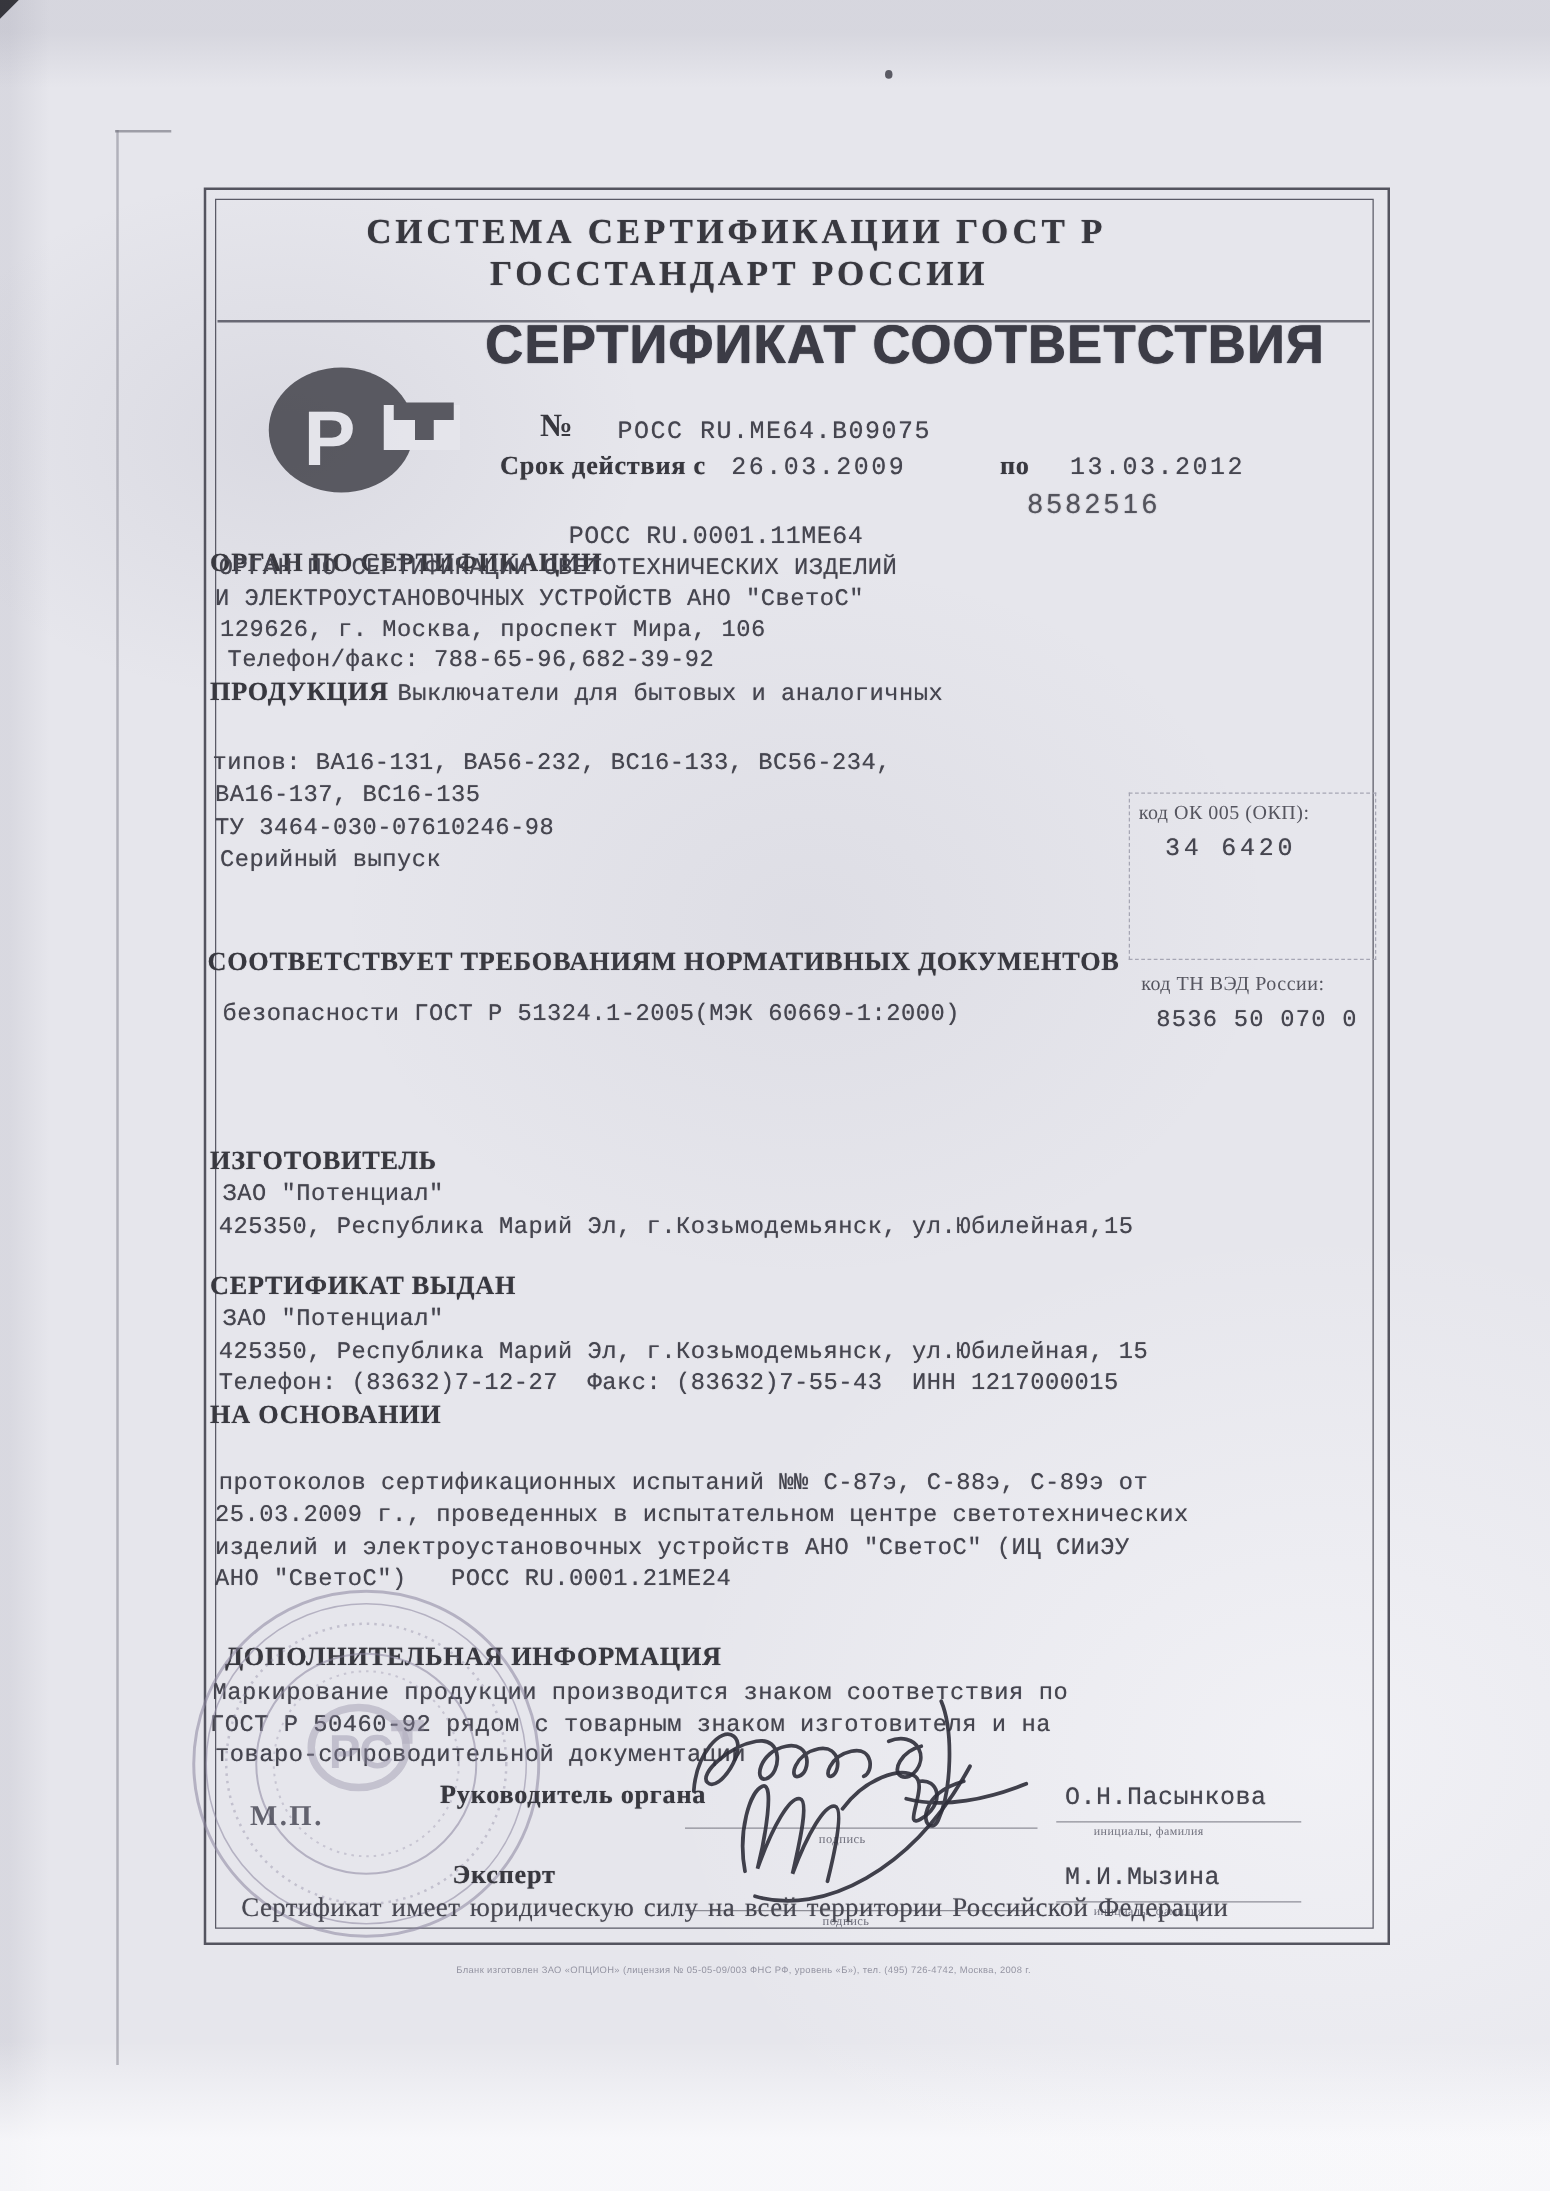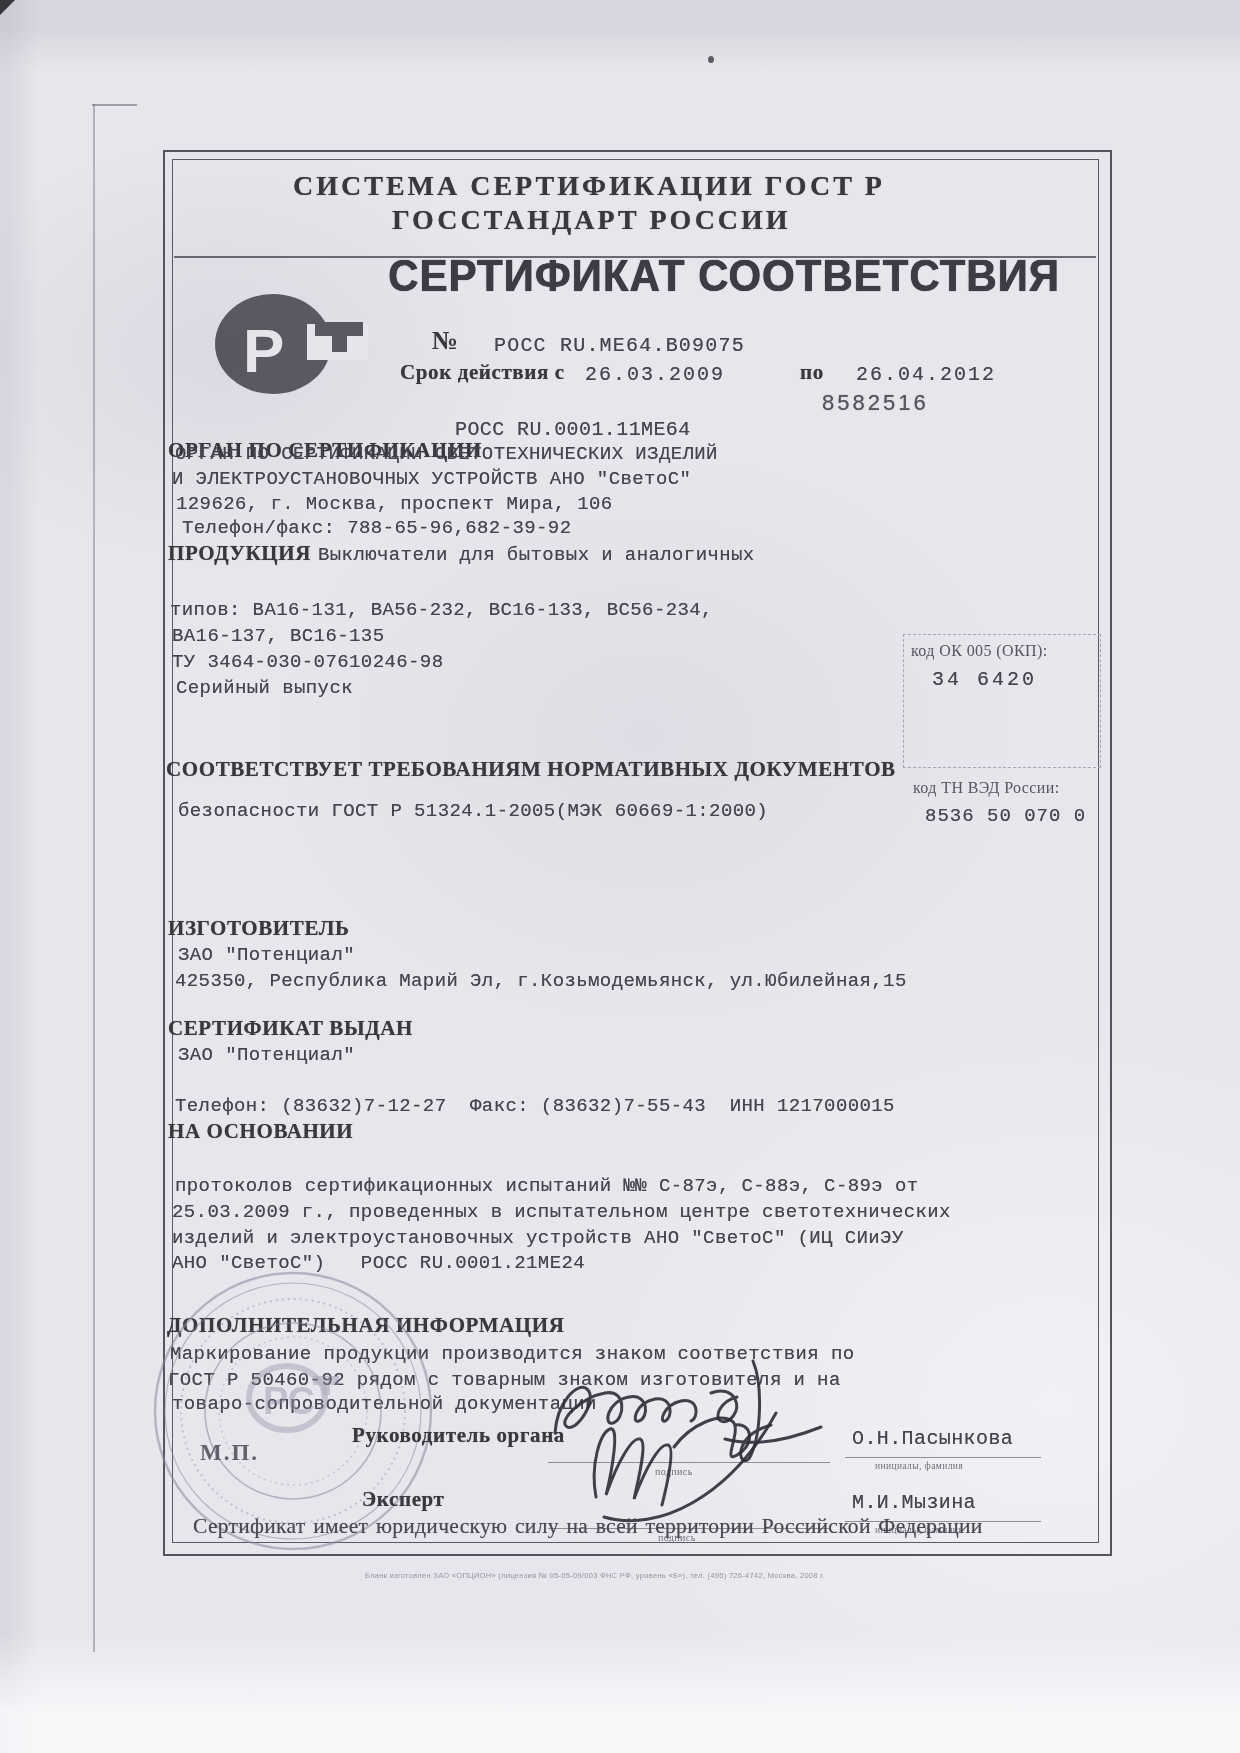--- a/index.html
+++ b/index.html
@@ -67,21 +67,21 @@
     <path d="M112 36 h48 v14 h-16 v16 h-15 v-16 h-17 z" fill="#47474f"></path>
     <text x="40" y="86" font-family="Liberation Sans, sans-serif" font-weight="bold" font-size="62" fill="#e6e6ec">Р</text>
   </svg>
 
   <div class="abs title" style="left:388px;top:252px;">СЕРТИФИКАТ СООТВЕТСТВИЯ</div>
   <div class="abs h-serif" style="left:432px;top:326px;font-size:26px;">№</div>
   <div class="abs mono mono-lg" style="left:494px;top:334px;letter-spacing:1.2px;">РОСС RU.ME64.B09075</div>
   <div class="abs label" style="left:400px;top:360px;">Срок действия с</div>
   <div class="abs mono mono-lg" style="left:585px;top:363px;letter-spacing:2px;">26.03.2009</div>
   <div class="abs label" style="left:800px;top:360px;">по</div>
-  <div class="abs mono mono-lg" style="left:856px;top:363px;letter-spacing:2px;">26.04.2012</div>
+  <div class="abs mono mono-lg" style="left:856px;top:363px;letter-spacing:2px;">13.03.2012</div>
   <div class="abs serial" style="left:822px;top:390px;">8582516</div>
 
   <div class="abs label" style="left:168px;top:414px;margin-top:24px;">ОРГАН ПО СЕРТИФИКАЦИИ</div>
   <div class="abs mono mono-lg" style="left:455px;top:418px;">РОСС RU.0001.11МЕ64</div>
   <div class="abs mono" style="left:175px;top:443px;">ОРГАН ПО СЕРТИФИКАЦИИ СВЕТОТЕХНИЧЕСКИХ ИЗДЕЛИЙ</div>
   <div class="abs mono" style="left:172px;top:468px;">И ЭЛЕКТРОУСТАНОВОЧНЫХ УСТРОЙСТВ АНО "СветоС"</div>
   <div class="abs mono" style="left:176px;top:493px;">129626, г. Москва, проспект Мира, 106</div>
   <div class="abs mono" style="left:182px;top:517px;">Телефон/факс: 788-65-96,682-39-92</div>
 
   <div class="abs label" style="left:168px;top:541px;">ПРОДУКЦИЯ</div>
@@ -99,29 +99,30 @@
   <div class="abs mono" style="left:178px;top:800px;">безопасности ГОСТ Р 51324.1-2005(МЭК 60669-1:2000)</div>
   <div class="abs boxlabel" style="left:913px;top:779px;">код ТН ВЭД России:</div>
   <div class="abs mono" style="left:925px;top:805px;letter-spacing:1px;">8536 50 070 0</div>
 
   <div class="abs label" style="left:168px;top:916px;">ИЗГОТОВИТЕЛЬ</div>
   <div class="abs mono" style="left:178px;top:944px;">ЗАО "Потенциал"</div>
   <div class="abs mono" style="left:175px;top:970px;">425350, Республика Марий Эл, г.Козьмодемьянск, ул.Юбилейная,15</div>
 
   <div class="abs label" style="left:168px;top:1016px;">СЕРТИФИКАТ ВЫДАН</div>
   <div class="abs mono" style="left:178px;top:1044px;">ЗАО "Потенциал"</div>
+  <div class="abs mono" style="left:175px;top:1070px;">425350, Республика Марий Эл, г.Козьмодемьянск, ул.Юбилейная, 15</div>
   <div class="abs mono" style="left:175px;top:1095px;">Телефон: (83632)7-12-27  Факс: (83632)7-55-43  ИНН 1217000015</div>
 
   <div class="abs label" style="left:168px;top:1119px;">НА ОСНОВАНИИ</div>
   <div class="abs mono" style="left:175px;top:1175px;">протоколов сертификационных испытаний №№ С-87э, С-88э, С-89э от</div>
   <div class="abs mono" style="left:172px;top:1201px;text-align:center;">25.03.2009 г., проведенных в испытательном центре светотехнических</div>
   <div class="abs mono" style="left:172px;top:1227px;">изделий и электроустановочных устройств АНО "СветоС" (ИЦ СИиЭУ</div>
   <div class="abs mono" style="left:172px;top:1252px;">АНО "СветоС")   РОСС RU.0001.21МЕ24</div>
 
-  <div class="abs label" style="left:167px;top:1313px;text-align:right;">ДОПОЛНИТЕЛЬНАЯ ИНФОРМАЦИЯ</div>
+  <div class="abs label" style="left:180px;top:1313px;text-align:right;">ДОПОЛНИТЕЛЬНАЯ ИНФОРМАЦИЯ</div>
   <div class="abs mono" style="left:170px;top:1343px;">Маркирование продукции производится знаком соответствия по</div>
   <div class="abs mono" style="left:168px;top:1369px;">ГОСТ Р 50460-92 рядом с товарным знаком изготовителя и на</div>
   <div class="abs mono" style="left:172px;top:1393px;">товаро-сопроводительной документации</div>
 
   <svg class="abs stamp" style="left:145px;top:1268px;" width="296" height="290" viewBox="0 0 296 290">
     <circle cx="148" cy="143" r="138" fill="none" stroke="#8d87a0" stroke-width="2.4"></circle>
     <circle cx="148" cy="143" r="128" fill="none" stroke="#8d87a0" stroke-width="1.2"></circle>
     <circle cx="148" cy="143" r="112" fill="none" stroke="#948ea6" stroke-width="2" stroke-dasharray="2 4" opacity=".8"></circle>
     <circle cx="148" cy="143" r="88" fill="none" stroke="#8d87a0" stroke-width="1.6"></circle>
     <circle cx="148" cy="143" r="74" fill="none" stroke="#948ea6" stroke-width="1.6" stroke-dasharray="2 4" opacity=".7"></circle>

